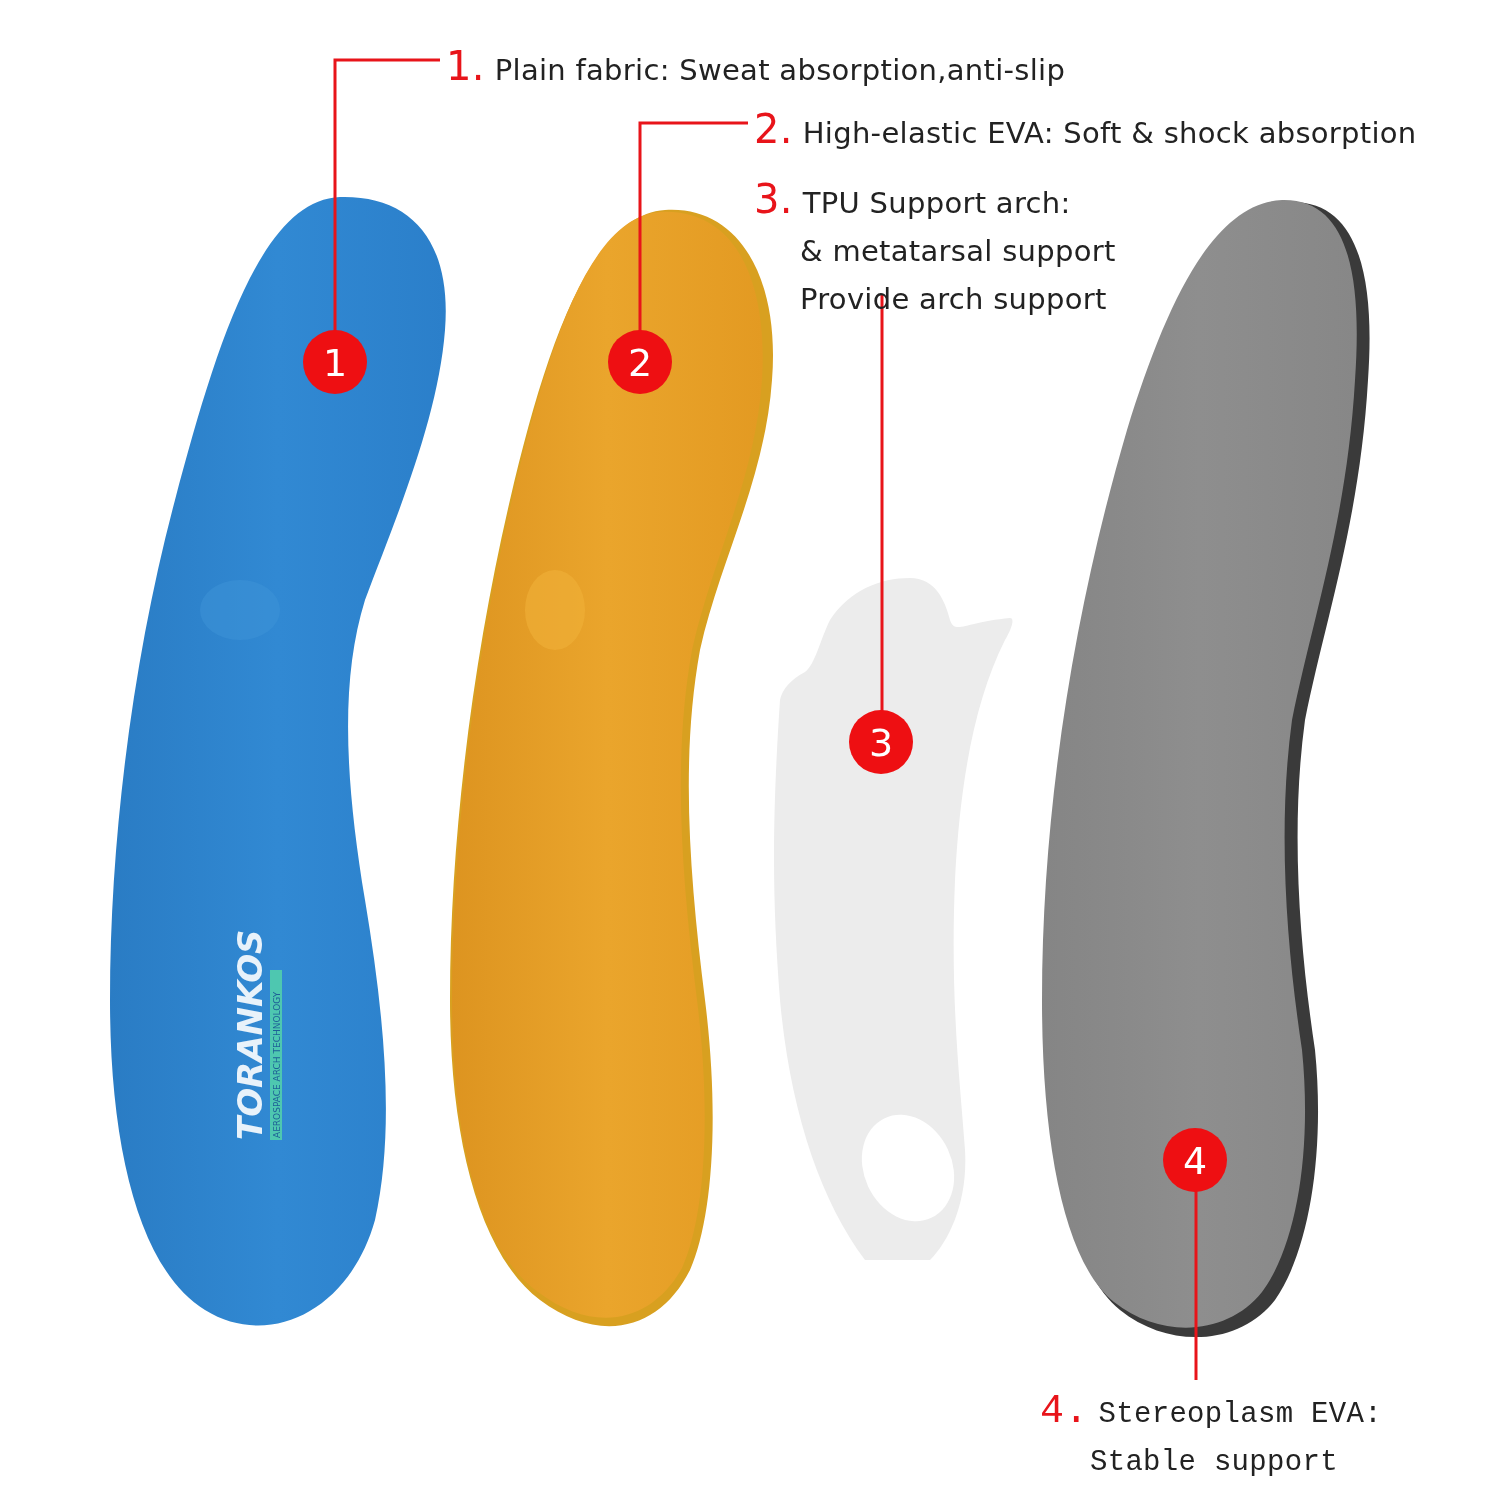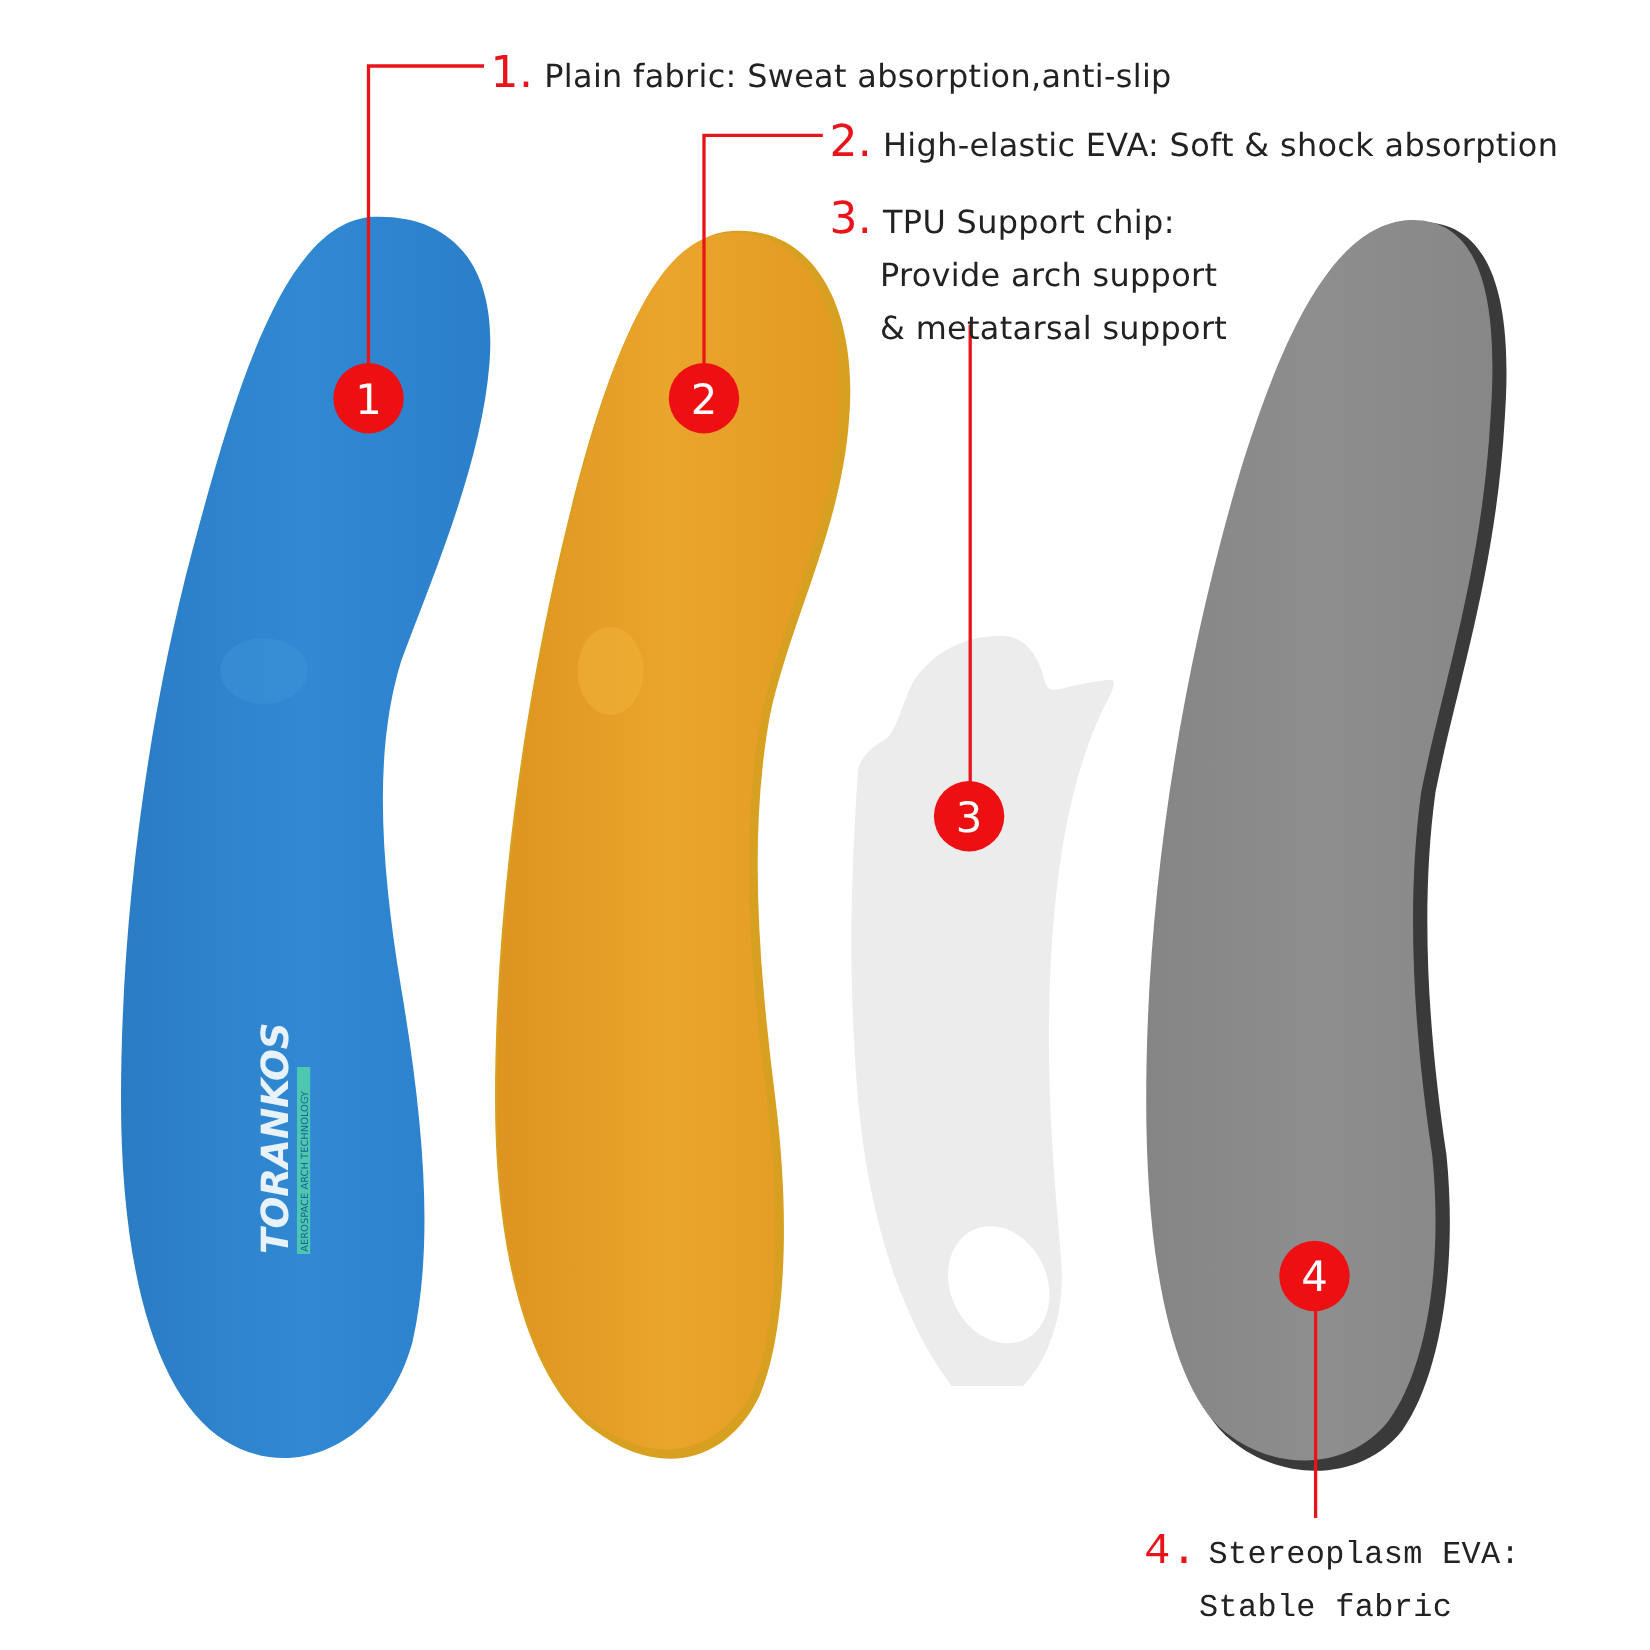--- a/index.html
+++ b/index.html
@@ -85,21 +85,21 @@
 
 <div class="label" style="left:446px;top:42px;">
   <span class="num">1.</span><span>Plain fabric: Sweat absorption,anti-slip</span>
 </div>
 
 <div class="label" style="left:754px;top:105px;text-align:center;">
   <span class="num">2.</span><span>High-elastic EVA: Soft &amp; shock absorption</span>
 </div>
 
 <div class="label" style="left:754px;top:175px;">
-  <span class="num">3.</span><span>TPU Support chip:</span>
+  <span class="num">3.</span><span>TPU Support arch:</span>
+  <span class="line2" style="margin-left:46px;">&amp; metatarsal support</span>
   <span class="line2" style="margin-left:46px;">Provide arch support</span>
-  <span class="line2" style="margin-left:46px;">&amp; metatarsal support</span>
 </div>
 
 <div class="label" style="left:1040px;top:1388px;font-family:Liberation Mono, monospace;">
   <span class="num">4.</span><span>Stereoplasm EVA:</span>
-  <span class="line2" style="margin-left:50px;">Stable fabric</span>
+  <span class="line2" style="margin-left:50px;">Stable support</span>
 </div>
 
 </body></html>

